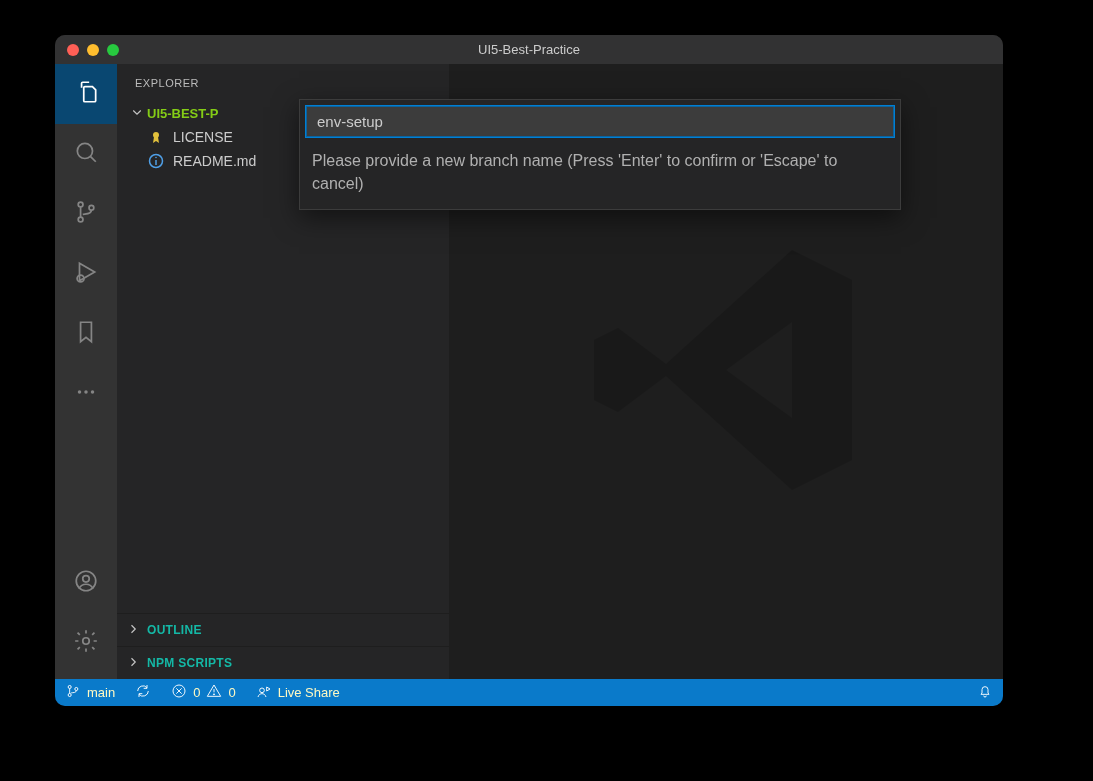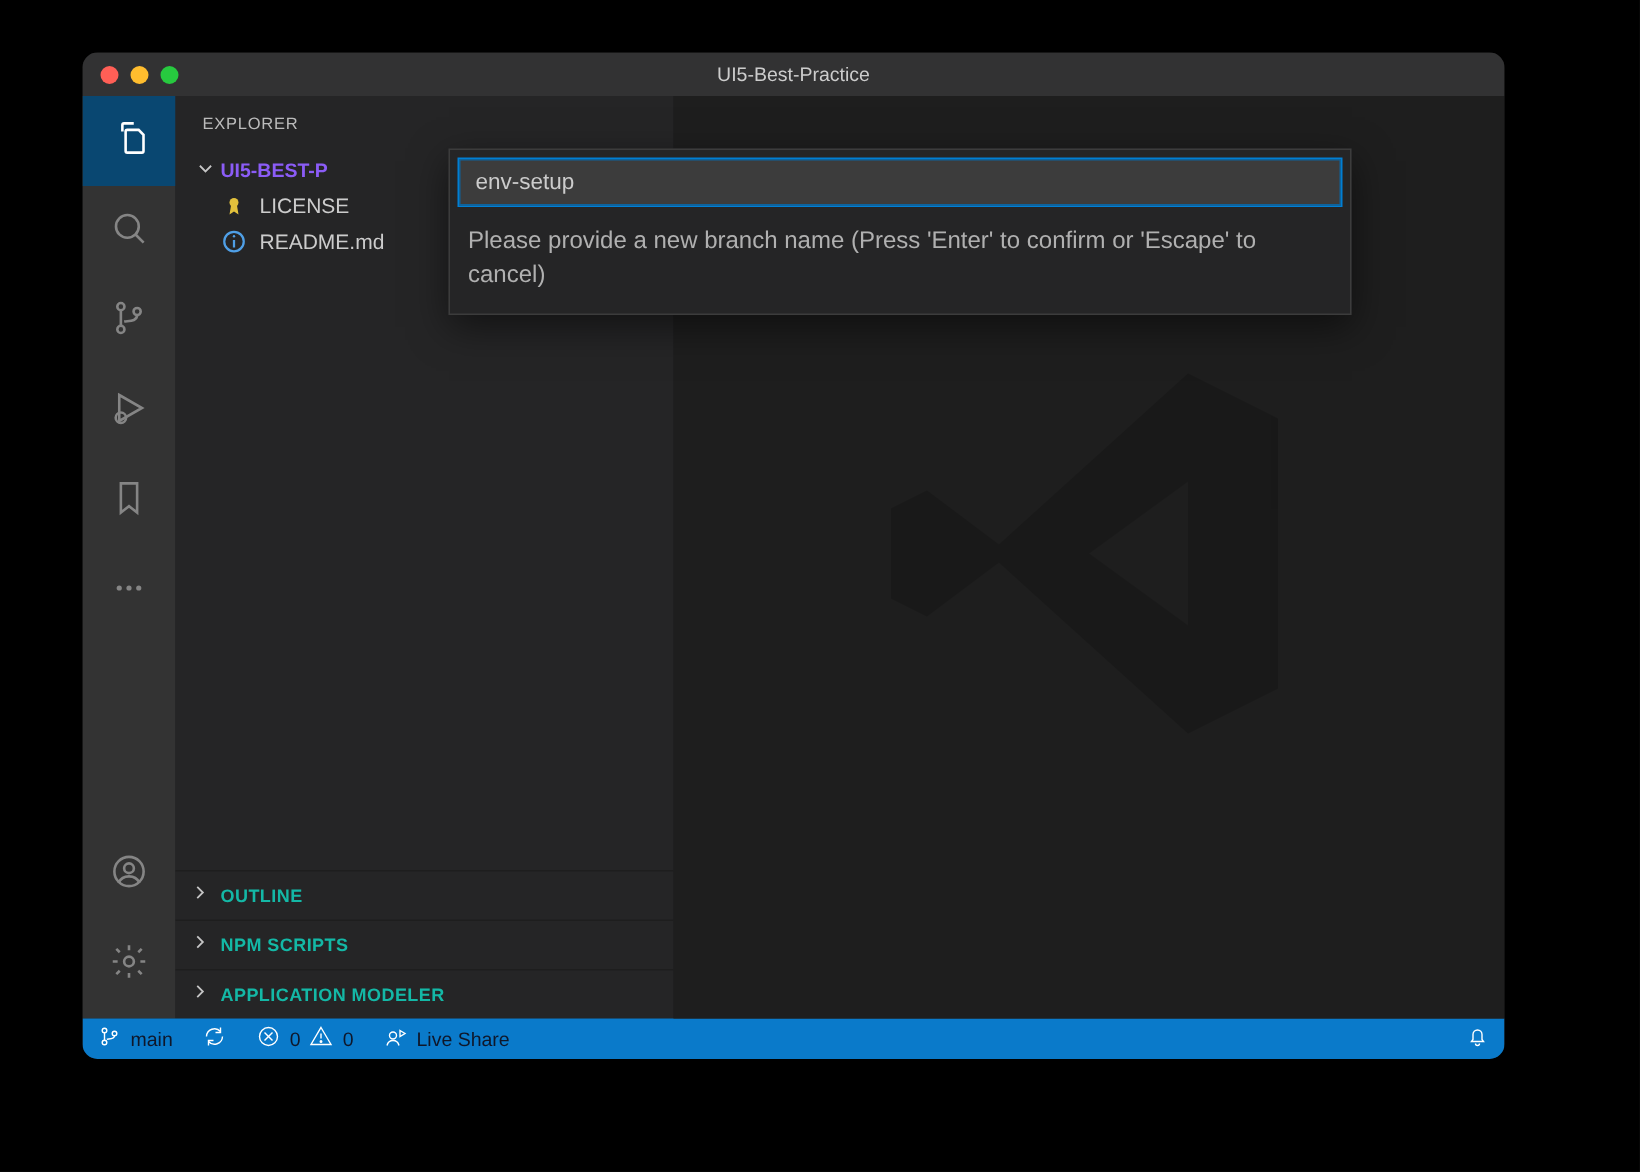--- a/index.html
+++ b/index.html
@@ -70,21 +70,21 @@
     font-size: 11px;
     letter-spacing: 0.5px;
     color: #bbbbbb;
   }
   .tree { padding-left: 4px; }
   .tree-root {
     display: flex; 
     padding: 4px 10px;
     font-weight: 700;
     font-size: 13px;
-    color: #8b5cf6;
+    color: #84cc16;
   }
   .tree-file {
     display: flex; align-items: center;
     gap: 8px;
     padding: 4px 0 4px 26px;
     font-size: 14px;
     color: #cccccc;
     cursor: pointer;
   }
   .tree-file .fic { width: 18px; display:flex; justify-content:center; }
@@ -106,21 +106,21 @@
     display: flex;
     align-items: center;
     justify-content: center;
   }
   .watermark { opacity: 0.35; }
   .watermark svg { width: 300px; height: 300px; fill: #111111; }
 
   .statusbar {
     height: 27px;
     background: #0a7aca;
-    color: #0f172a;
+    color: #fef9c3;
     display: flex;
     align-items: center;
     font-size: 13px;
     flex-shrink: 0;
   }
   .sb-item { display: flex; align-items: center; gap: 6px; padding: 0 10px; cursor: pointer; height: 100%; }
   .sb-right { margin-left: auto; display:flex; }
   .statusbar svg { width: 16px; height: 16px; fill: none; stroke: #fff; stroke-width: 1.4; }
 
   
@@ -287,26 +287,20 @@
                 <path d="M6 3l5 5-5 5"></path>
               </svg></span>
           <span class="panel-label">OUTLINE</span>
         </div>
         <div class="panel">
           <span><svg class="chevron" viewBox="0 0 16 16">
                 <path d="M6 3l5 5-5 5"></path>
               </svg></span>
           <span class="panel-label">NPM SCRIPTS</span>
         </div>
-        <div class="panel">
-          <span><svg class="chevron" viewBox="0 0 16 16">
-                <path d="M6 3l5 5-5 5"></path>
-              </svg></span>
-          <span class="panel-label">APPLICATION MODELER</span>
-        </div>
       </div>
     </div>
 
     <div class="editor">
       <div class="watermark">
         <svg viewBox="0 0 100 100">
             <path d="M72 10 L92 20 L92 80 L72 90 L30 52 L14 64 L6 60 L6 40 L14 36 L30 48 L72 10 Z M72 34 L50 50 L72 66 Z"></path>
           </svg>
       </div>
     </div>

